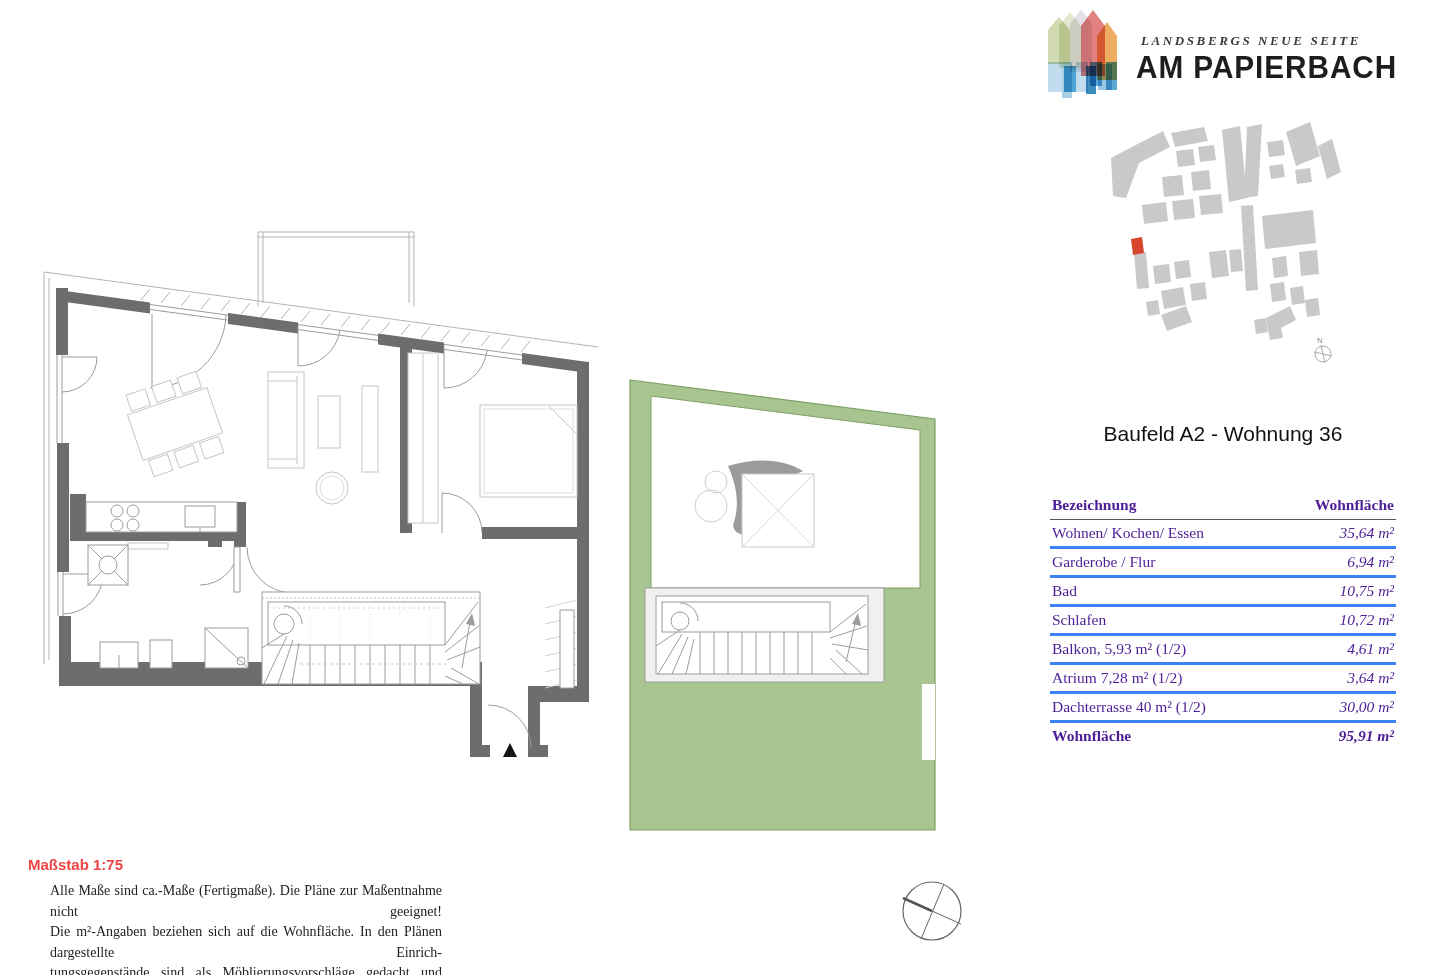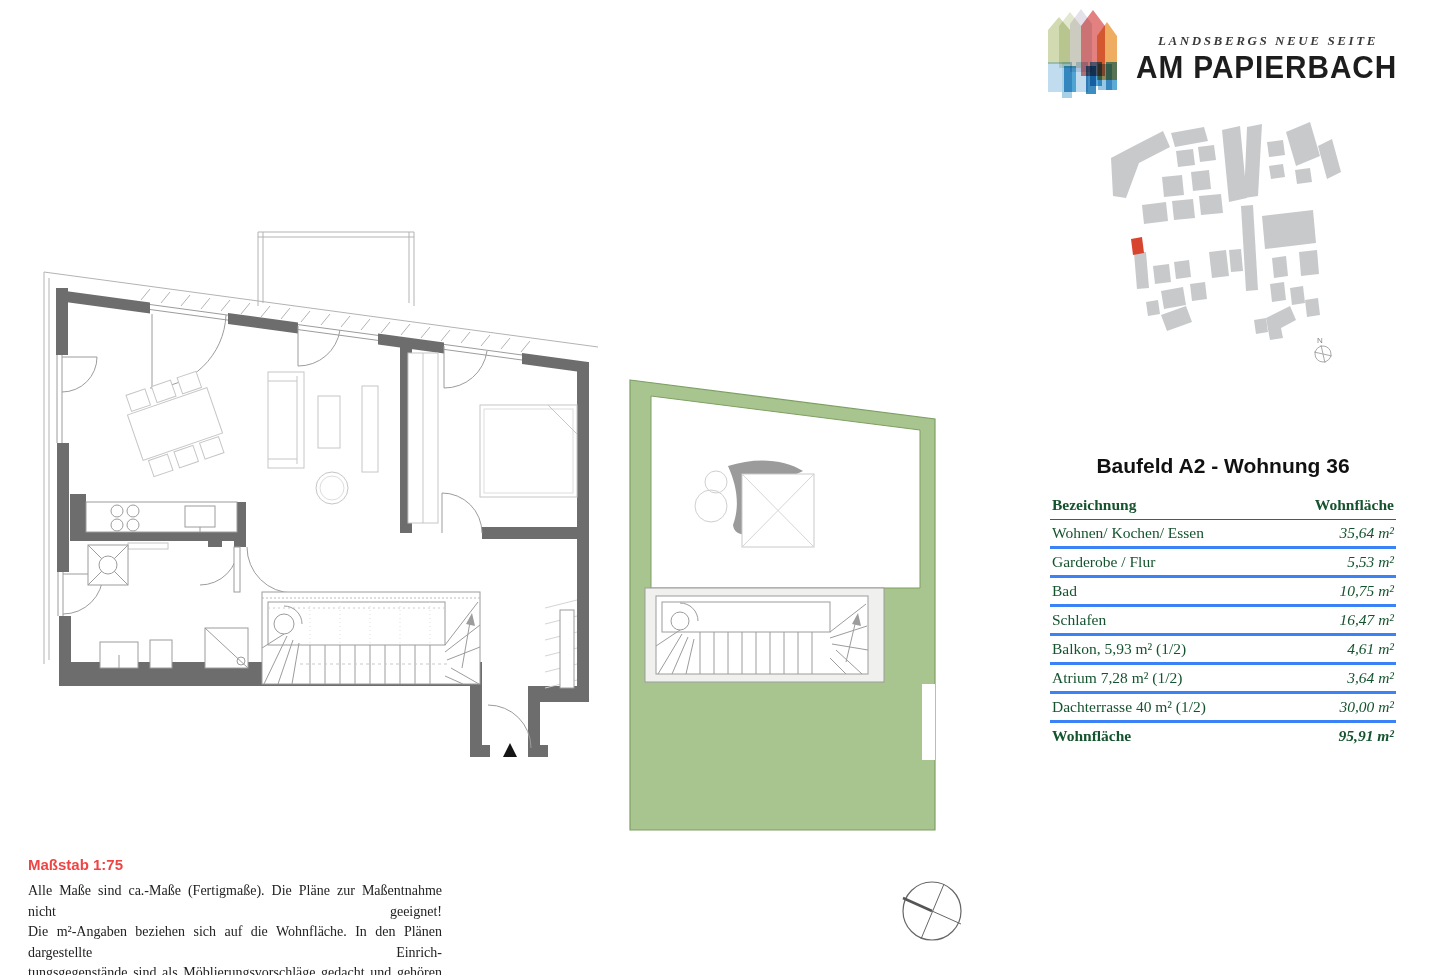--- a/index.html
+++ b/index.html
@@ -3,42 +3,42 @@
 <meta charset="utf-8">
 <style>
   html,body{margin:0;padding:0;background:#fff;}
   .page{position:relative;width:1440px;height:975px;background:#fff;overflow:hidden;
         font-family:"Liberation Sans",sans-serif;color:#1a1a1a;}
   .art{position:absolute;left:0;top:0;width:1440px;height:975px;}
   .abs{position:absolute;}
 
   
   .tagline{left:1141px;top:33px;font-family:"Liberation Serif",serif;font-style:italic;
-           font-weight:700;font-size:13px;letter-spacing:2.6px;color:#3a3a3a;white-space:nowrap;margin-left:17px;}
+           font-weight:700;font-size:13px;letter-spacing:2.6px;color:#3a3a3a;white-space:nowrap;}
   .brand{left:1136px;top:49px;font-size:32px;font-weight:700;letter-spacing:1px;color:#1d1d1d;
          white-space:nowrap;transform:scaleX(.93);transform-origin:left top;}
 
   
-  .title{left:1050px;top:420px;width:346px;text-align:center;font-weight:700;
-         font-size:21px;line-height:27px;color:#111;margin-top:32px;}
-
-  
-  .areas{left:1050px;top:492px;width:346px;font-family:"Liberation Serif",serif;font-size:15.5px;color:#14532d;}
+  .title{left:1050px;top:420px;width:346px;text-align:center;font-weight:400;
+         font-size:21px;line-height:27px;color:#111;}
+
+  
+  .areas{left:1050px;top:492px;width:346px;font-family:"Liberation Serif",serif;font-size:15.5px;color:#4c1d95;}
   .areas table{width:100%;border-collapse:collapse;}
   .areas th{font-weight:700;text-align:left;padding:4px 0 5px 2px;border-bottom:1.4px solid #555;}
   .areas th.num{text-align:right;padding-right:2px;}
   .areas td{padding:4px 0 4px 2px;border-bottom:3px solid #3b82f6;}
   .areas td.num{text-align:right;padding-right:2px;font-style:italic;}
   .areas tr.total td{font-weight:700;border-bottom:none;}
 
   
   .scale{left:28px;top:856px;font-size:15px;font-weight:700;color:#ef4444;}
   .disclaimer{left:28px;top:881px;width:414px;font-family:"Liberation Serif",serif;
               font-size:14px;line-height:20.6px;color:#222;}
-  .disclaimer .jl{text-align:justify;text-align-last:justify;}
+  .disclaimer .jl{text-align:justify;text-align-last:justify;margin-left:22px;}
 
   .north-n{left:1317px;top:336px;font-size:8px;color:#888;font-family:"Liberation Sans",sans-serif;}
 
   
   .wall{fill:#6d6d6d;stroke:none;}
   .thin{stroke:#9c9c9c;stroke-width:1;fill:none;}
   .outline{stroke:#b3b3b3;stroke-width:1;fill:none;}
   .furn{stroke:#c6c6c6;stroke-width:1;fill:#fff;}
   .furnl{stroke:#c6c6c6;stroke-width:1;fill:none;}
   .fix{stroke:#9c9c9c;stroke-width:1;fill:#fff;}
@@ -316,29 +316,29 @@
           <th class="num">Wohnfläche</th>
         </tr>
       </thead>
       <tbody>
         <tr>
           <td>Wohnen/ Kochen/ Essen</td>
           <td class="num">35,64 m²</td>
         </tr>
         <tr>
           <td>Garderobe / Flur</td>
-          <td class="num">5,53 m²</td>
+          <td class="num">6,94 m²</td>
         </tr>
         <tr>
           <td>Bad</td>
           <td class="num">10,75 m²</td>
         </tr>
         <tr>
           <td>Schlafen</td>
-          <td class="num">16,47 m²</td>
+          <td class="num">10,72 m²</td>
         </tr>
         <tr>
           <td>Balkon, 5,93 m² (1/2)</td>
           <td class="num">4,61 m²</td>
         </tr>
         <tr>
           <td>Atrium 7,28 m² (1/2)</td>
           <td class="num">3,64 m²</td>
         </tr>
         <tr>

